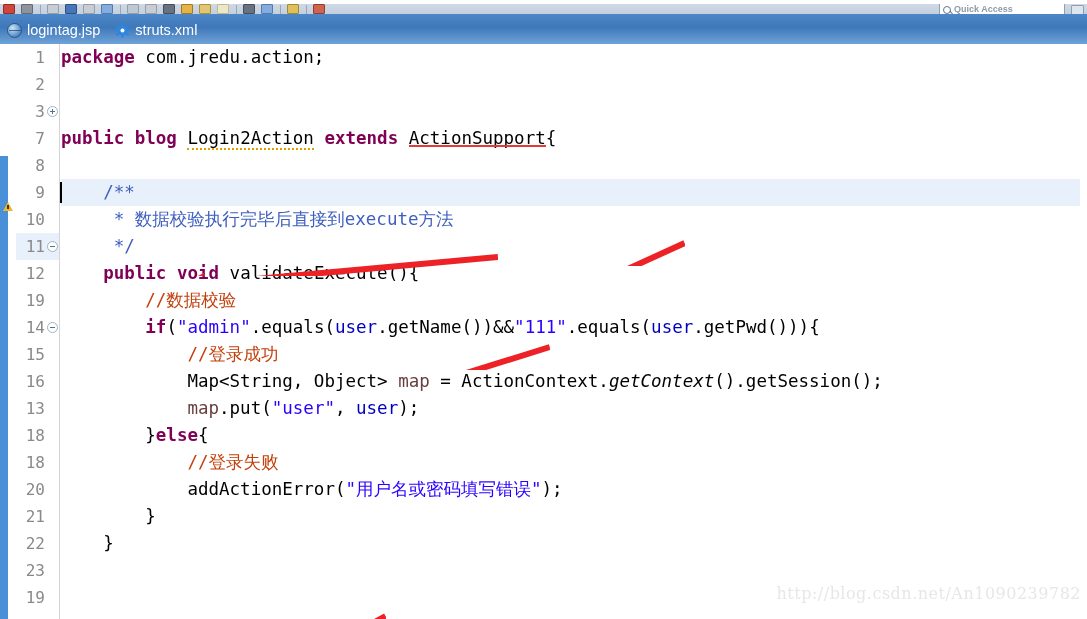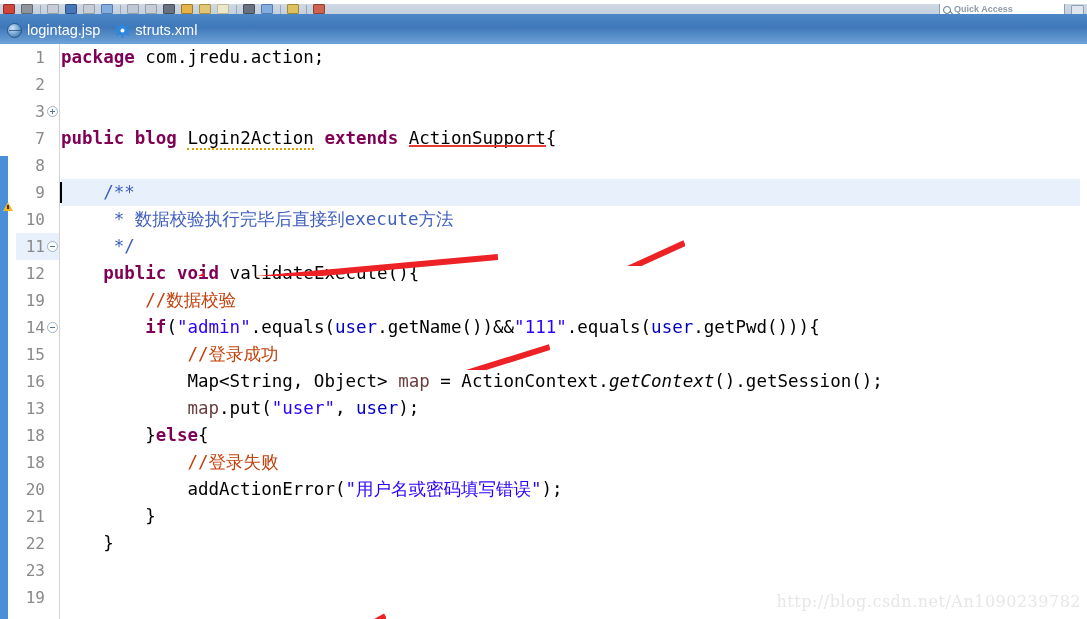--- a/index.html
+++ b/index.html
@@ -173,21 +173,21 @@
   }
   .folded-box::after {
     content: "..."; position: absolute; left: 1px; top: -6px; font-size: 10px; color: #888;
   }
 
   
   .arrow { position: absolute; pointer-events: none; }
 
   
   .watermark {
-    position: absolute; right: 6px; bottom: 8px;
+    position: absolute; right: 6px; bottom: 16px;
     font-family: "DejaVu Serif", serif; font-size: 16px;
     color: #e7e7e7; letter-spacing: .5px; white-space: nowrap;
   }
 </style>
 </head>
 <body>
 
 <div id="app">
 
   <div class="toolbar">

